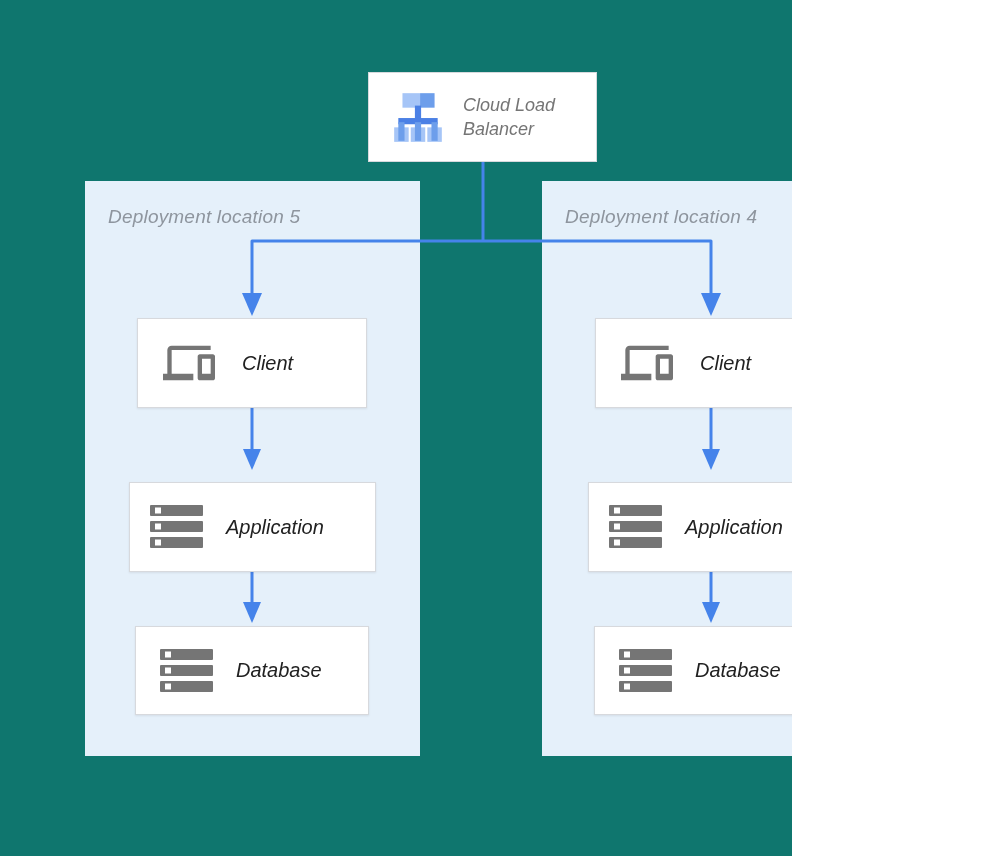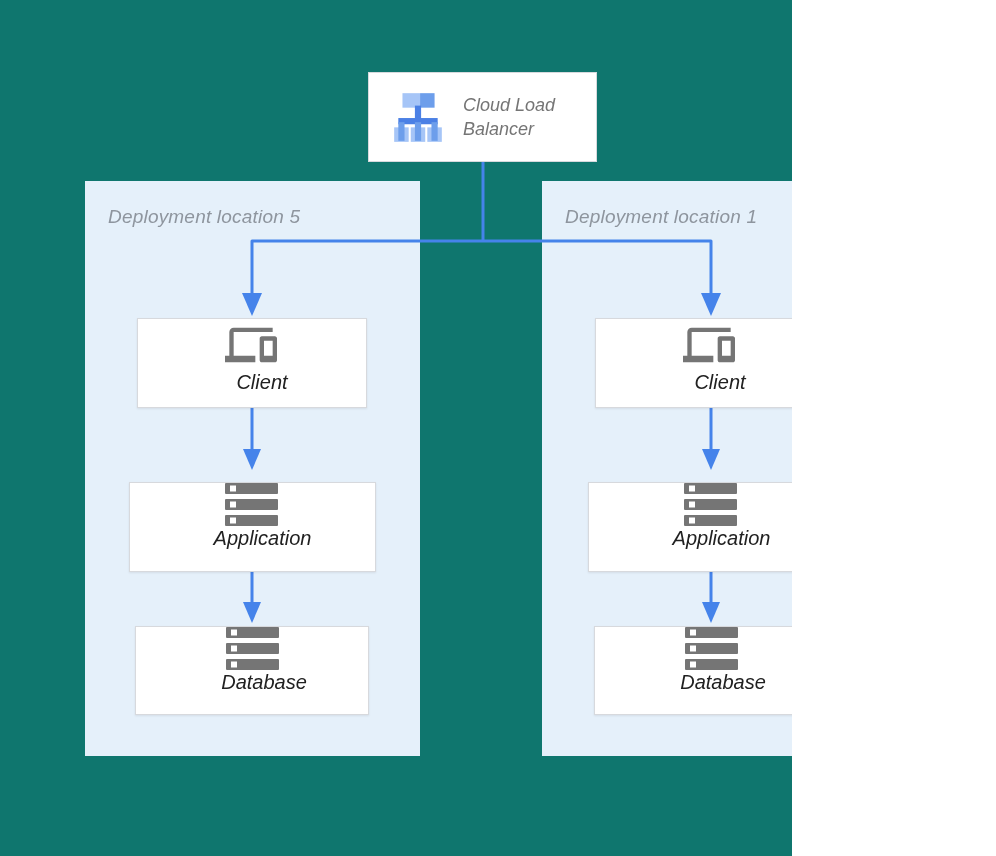--- a/index.html
+++ b/index.html
@@ -16,21 +16,21 @@
     background:var(--panel,#E5F0FA);
   }
   .panel-1{left:85px;}
   .panel-2{left:542px;}
   .panel-label{
     position:absolute;left:23px;top:25px;font-size:19px;color:#8E959E;letter-spacing:.2px;
   }
   .node{
     position:absolute;z-index:2;background:#ffffff;border:1px solid #D7D9DD;
     box-shadow:0 1px 2px rgba(0,0,0,0.08);
-    display:flex;align-items:center;box-sizing:border-box;padding-left:20px;flex-direction:column;
+    display:flex;align-items:center;box-sizing:border-box;padding-left:20px;
   }
   .node .label{font-size:20px;color:#212121;}
   .node-client{left:52px;top:137px;width:230px;height:90px;}
   .node-app{left:44px;top:301px;width:247px;height:90px;}
   .node-db{left:50px;top:445px;width:234px;height:89px;padding-left:24px;}
   .panel-2 .node-client{left:53px;}
   .panel-2 .node-app{left:46px;}
   .panel-2 .node-db{left:52px;}
   .node .icon{display:flex;align-items:center;justify-content:center;margin-right:22px;}
   .lb-box{
@@ -129,21 +129,21 @@
             <rect x="5" y="18.5" width="6" height="6"></rect>
             <rect x="5" y="34.5" width="6" height="6"></rect>
           </g>
         </svg>
       </span>
       <span class="label">Database</span>
     </div>
   </section>
 
   <section class="panel panel-2">
-    <div class="panel-label">Deployment location 1</div>
+    <div class="panel-label">Deployment location 4</div>
 
     <div class="node node-client">
       <span class="icon">
         <svg width="62" height="52" viewBox="0 0 24 24">
           <path fill="#757575" d="M4 6h18V4H4c-1.1 0-2 .9-2 2v11H0v3h14v-3H4V6zm19 2h-6c-.55 0-1 .45-1 1v10c0 .55.45 1 1 1h6c.55 0 1-.45 1-1V9c0-.55-.45-1-1-1zm-1 9h-4v-7h4v7z"></path>
         </svg>
       </span>
       <span class="label">Client</span>
     </div>
 

